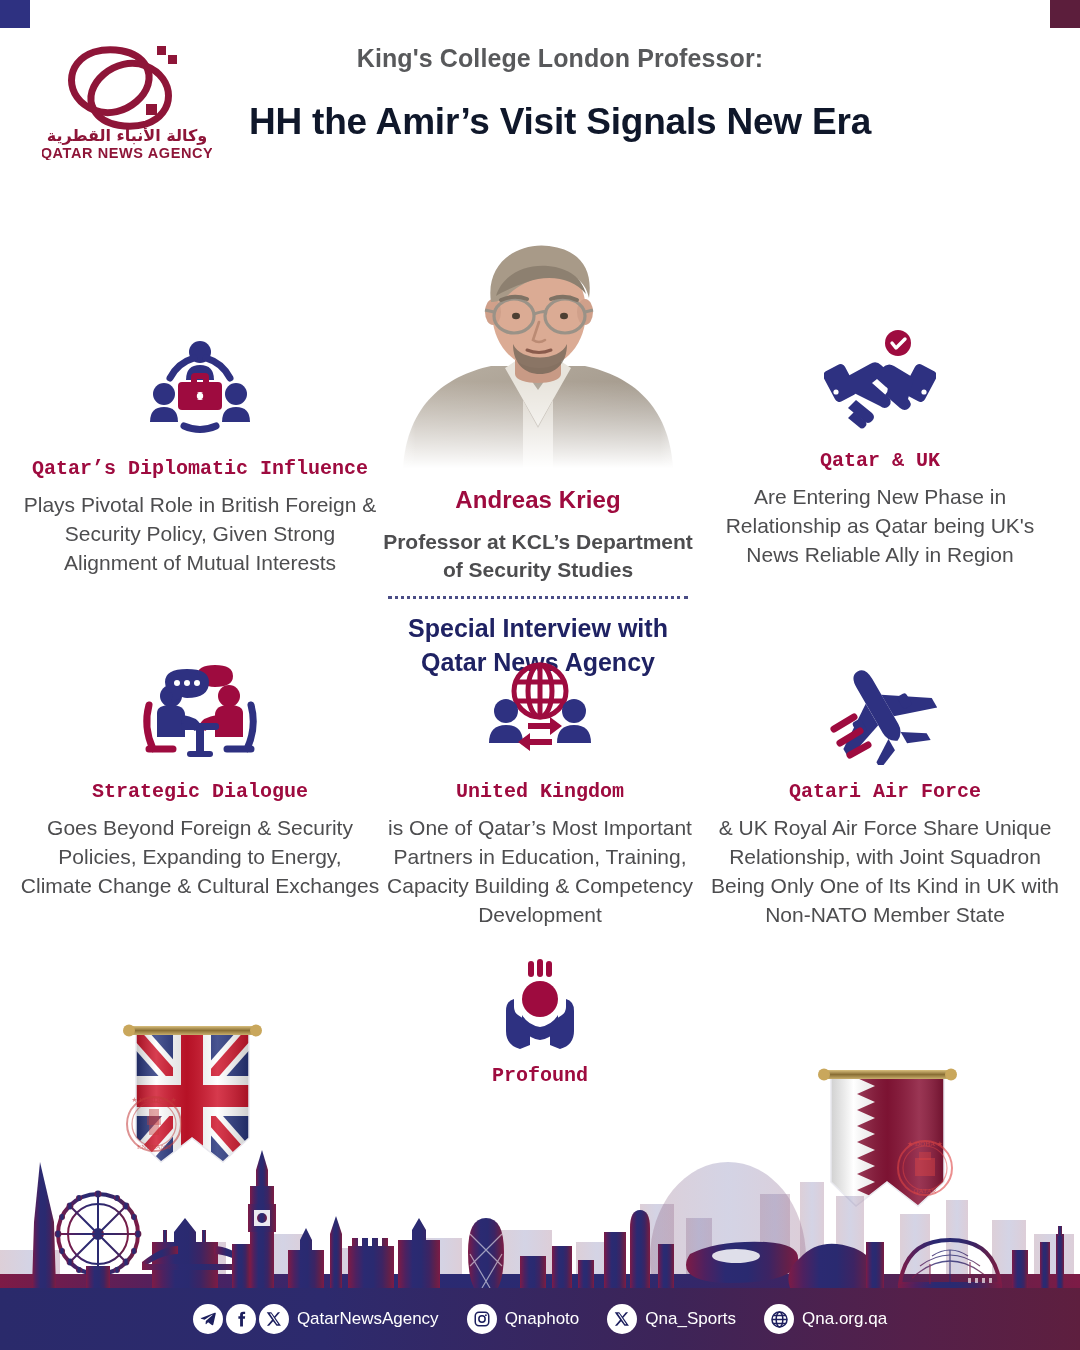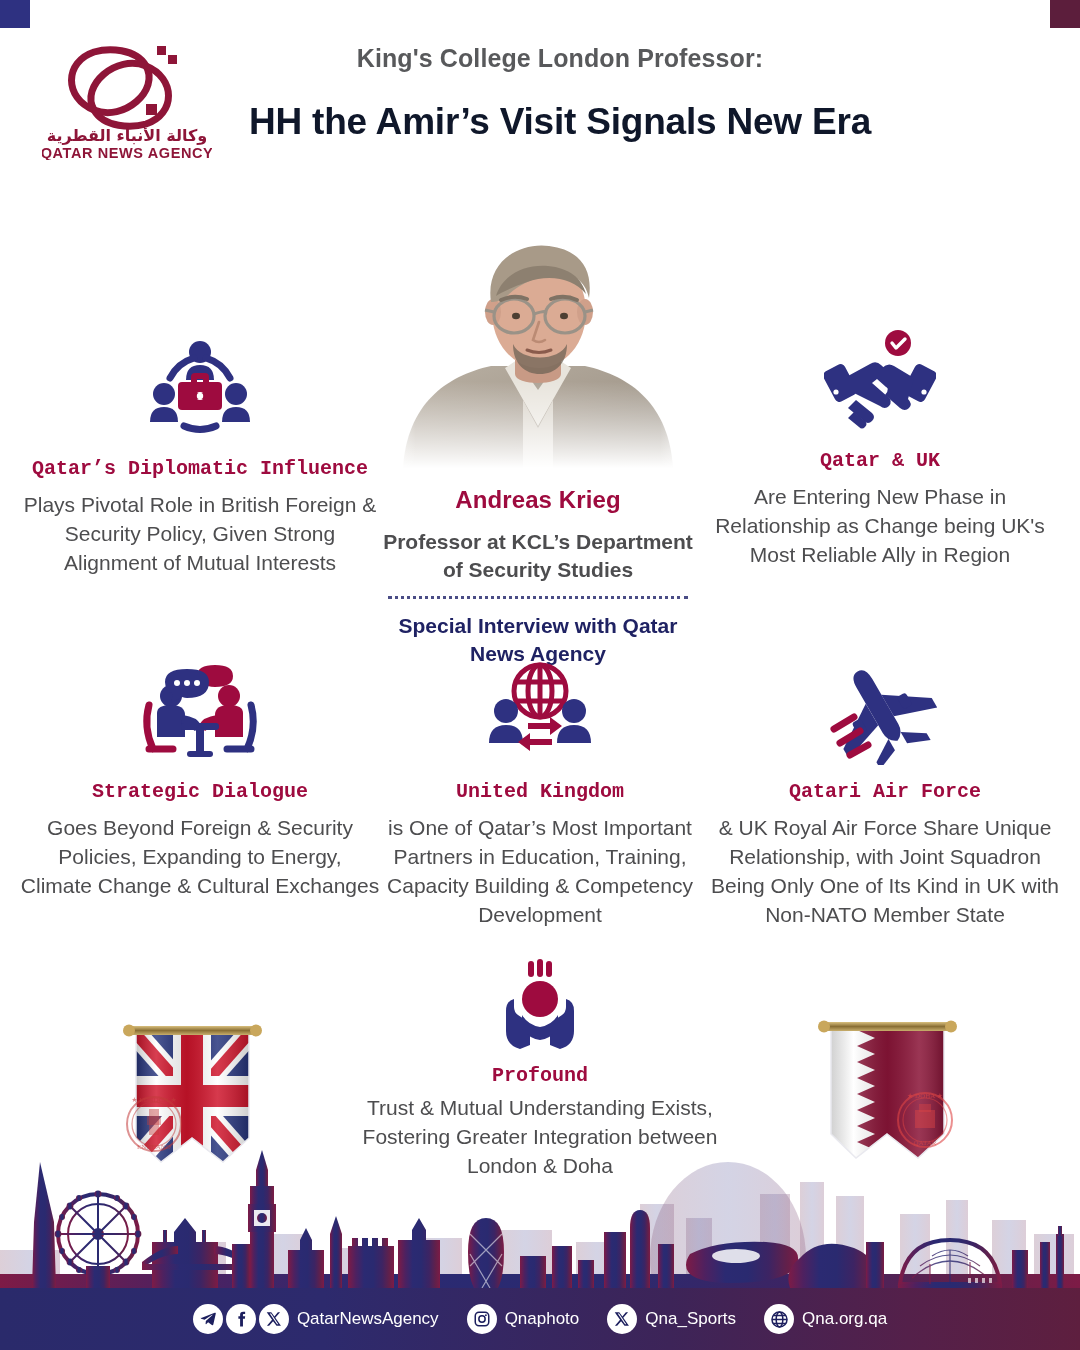--- a/index.html
+++ b/index.html
@@ -67,27 +67,27 @@
     font-size: 24px; font-weight: bold; color: #9e0b3f; margin-top: 18px; letter-spacing: .1px;
   }
   .profile .role {
     font-size: 21px; font-weight: bold; color: #4d4d4f; margin-top: 14px; line-height: 1.34;
   }
   .divider-dotted {
     margin: 12px auto 0; width: 300px; height: 0;
     border-top: 3px dotted #2b2f71; opacity: .85;
   }
   .profile .interview {
-    font-size: 21px; font-weight: bold; color: #1f2263; margin-top: 13px; line-height: 1.34;
+    font-size: 25px; font-weight: bold; color: #1f2263; margin-top: 13px; line-height: 1.34;
   }
 
   
   .flag { position: absolute; }
   #flag-uk { left: 120px; top: 1012px; width: 145px; height: 170px; }
-  #flag-qa { left: 815px; top: 1008px; width: 145px; height: 170px; }
+  #flag-qa { left: 815px; top: 1056px; width: 145px; height: 170px; }
 
   
   .skyline { position: absolute; left: 0; bottom: 62px; width: 1080px; height: 150px; }
 
   
   .footer {
     position: absolute; left: 0; bottom: 0; width: 1080px; height: 62px;
     background: linear-gradient(90deg,#2a2a6b 0%, #2d2a6d 30%, #3d2458 62%, #54204a 84%, #5e1f3f 100%);
     display: flex; align-items: center; justify-content: center; gap: 0px;
   }
@@ -240,21 +240,21 @@
           <path d="M90 48 L70 36 q-6 -4 -12 2 l-7 7 l9 8 q7 6 1 12 l15 13 q5 4 9 0 q4 -4 -1 -9 Z"></path>
 
           <path d="M32 70 l16 13 q4 4 0 8 q-4 4 -8 0 L24 78 Z"></path>
           <path d="M30 82 l11 9 q3 3 0 6 q-3 3 -6 0 l-11 -9 Z"></path>
         </g>
         <circle cx="74" cy="13" r="13" fill="#9e0b3f"></circle>
         <path d="M68 13 l4 5 l9 -9" fill="none" stroke="#fff" stroke-width="3.4" stroke-linecap="round" stroke-linejoin="round"></path>
       </svg>
     </div>
     <div class="title">Qatar &amp; UK</div>
-    <div class="body">Are Entering New Phase in Relationship as Change being UK's Most Reliable Ally in Region</div>
+    <div class="body">Are Entering New Phase in Relationship as Qatar being UK's News Reliable Ally in Region</div>
   </div>
 
   <div class="cell" id="cell-dialogue">
     <div class="icon">
       <svg width="122" height="104" viewBox="0 0 122 104">
 
         <path d="M10 44 q-6 22 4 44 M10 88 h24" stroke="#9e0b3f" stroke-width="7" fill="none" stroke-linecap="round"></path>
         <path d="M112 44 q6 22 -4 44 M112 88 h-24" stroke="#2e3181" stroke-width="7" fill="none" stroke-linecap="round"></path>
 
         <g fill="#2e3181">
@@ -350,21 +350,20 @@
           <circle cx="48" cy="40" r="18"></circle>
         </g>
         <g fill="#2e3181">
           <path d="M22 40 q-8 2 -8 12 v20 q0 14 14 18 l10 -4 V70 q0 -6 -6 -10 l-6 -4 q-4 -3 -4 -8 Z"></path>
           <path d="M74 40 q8 2 8 12 v20 q0 14 -14 18 l-10 -4 V70 q0 -6 6 -10 l6 -4 q4 -3 4 -8 Z"></path>
           <path d="M30 56 q6 10 18 12 q12 -2 18 -12 l0 14 q-8 10 -18 11 q-10 -1 -18 -11 Z"></path>
         </g>
       </svg>
     </div>
     <div class="title">Profound</div>
-    <div class="body">Trust &amp; Mutual Understanding Exists, Fostering Greater Integration between London &amp; Doha</div>
   </div>
 
   <div class="flag" id="flag-uk">
     <svg width="145" height="170" viewBox="0 0 145 170">
       <defs>
         <clipPath id="ukClip">
           <path d="M16 22 H129 V126 L103 150 L72 126 L41 150 L16 126 Z"></path>
         </clipPath>
         <linearGradient id="ukShade" x1="0" y1="0" x2="1" y2="0">
           <stop offset="0" stop-color="#000" stop-opacity=".22"></stop>

